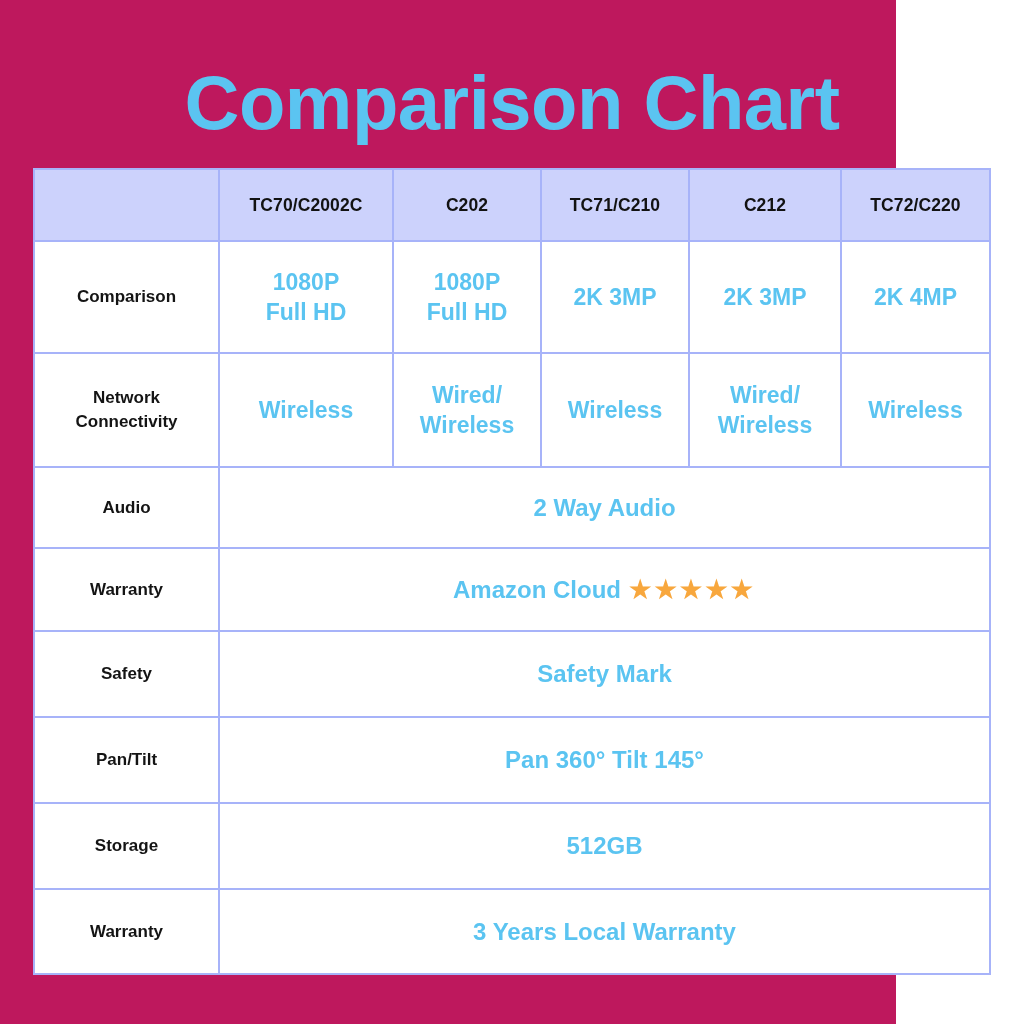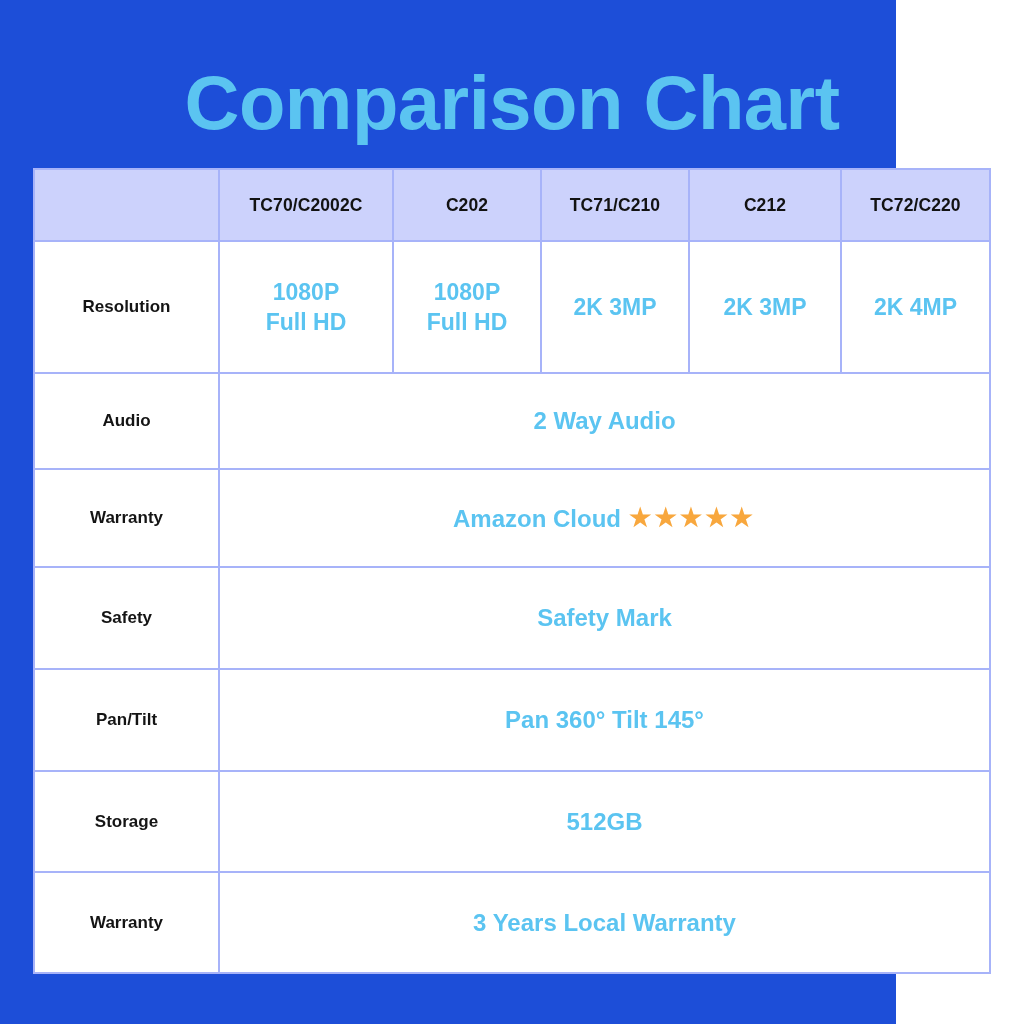--- a/index.html
+++ b/index.html
@@ -13,21 +13,21 @@
     height: 1024px;
     overflow: hidden;
     font-family: "Liberation Sans", sans-serif;
     -webkit-font-smoothing: antialiased;
   }
 
   .page {
     position: relative;
     width: 896px;
     height: 1024px;
-    background: #1d4ed8;
+    background: #be185d;
     box-sizing: border-box;
   }
 
   
   .title {
     position: absolute;
     left: 0;
     top: 57px;
     width: 1024px;
     text-align: center;
@@ -155,30 +155,40 @@
           <th>C202</th>
           <th>TC71/C210</th>
           <th>C212</th>
           <th>TC72/C220</th>
         </tr>
       </thead>
 
       <tbody>
 
         <tr class="r-res">
-          <td class="rowlabel">Resolution</td>
+          <td class="rowlabel">Comparison</td>
           <td class="val">1080P
 Full HD</td>
           <td class="val">1080P
 Full HD</td>
           <td class="val">2K 3MP</td>
           <td class="val">2K 3MP</td>
           <td class="val">2K 4MP</td>
         </tr>
 
+        <tr class="r-net">
+          <td class="rowlabel"><span>Network</span><br><span>Connectivity</span></td>
+          <td class="val">Wireless</td>
+          <td class="val">Wired/
+Wireless</td>
+          <td class="val">Wireless</td>
+          <td class="val">Wired/
+Wireless</td>
+          <td class="val">Wireless</td>
+        </tr>
 
         <tr class="r-audio">
           <td class="rowlabel">Audio</td>
           <td class="val wide" colspan="5">2 Way Audio</td>
         </tr>
 
         <tr class="r-priv">
           <td class="rowlabel">Warranty</td>
           <td class="val wide" colspan="5"><span class="inline-val">Amazon Cloud</span><span class="stars">★★★★★</span></td>
         </tr>

